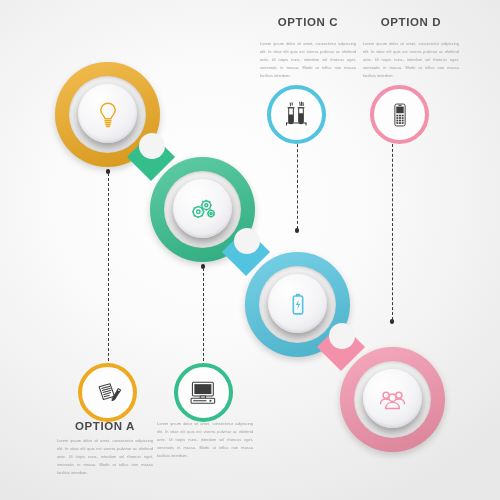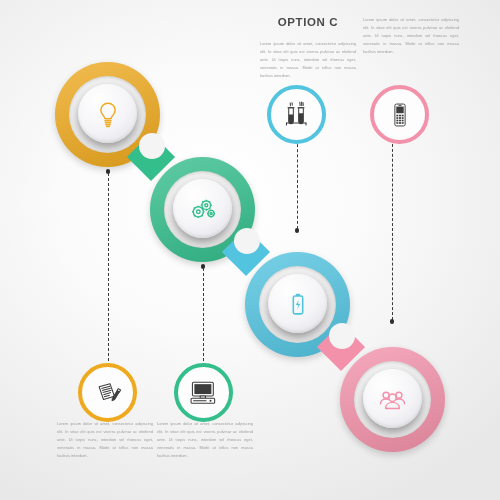--- a/index.html
+++ b/index.html
@@ -125,24 +125,26 @@
 <body>
 
 <div id="infographic">
 
   <div class="text-block tb-top" style="left:260px; top:16px;">
     <div class="opt-title">OPTION C</div>
     <p class="opt-body">Lorem ipsum dolor sit amet, consectetur adipiscing elit. In vitae elit quis est viverra pulvinar ac eleifend ante. Ut turpis nunc, interdum vel rhoncus eget, venenatis in massa. Morbi at tellus non massa facilisis interdum.</p>
   </div>
 
   <div class="text-block tb-top" style="left:363px; top:16px;">
+    <div class="opt-title">OPTION D</div>
     <p class="opt-body">Lorem ipsum dolor sit amet, consectetur adipiscing elit. In vitae elit quis est viverra pulvinar ac eleifend ante. Ut turpis nunc, interdum vel rhoncus eget, venenatis in massa. Morbi at tellus non massa facilisis interdum.</p>
   </div>
 
   <div class="text-block" style="left:57px; top:420px;">
+    <div class="opt-title">OPTION A</div>
     <p class="opt-body">Lorem ipsum dolor sit amet, consectetur adipiscing elit. In vitae elit quis est viverra pulvinar ac eleifend ante. Ut turpis nunc, interdum vel rhoncus eget, venenatis in massa. Morbi at tellus non massa facilisis interdum.</p>
   </div>
 
   <div class="text-block" style="left:157px; top:420px;">
     <p class="opt-body">Lorem ipsum dolor sit amet, consectetur adipiscing elit. In vitae elit quis est viverra pulvinar ac eleifend ante. Ut turpis nunc, interdum vel rhoncus eget, venenatis in massa. Morbi at tellus non massa facilisis interdum.</p>
   </div>
 
   <div class="dot" style="left:105.7px; top:169px;"></div>
   <div class="dash" style="left:107.5px; top:173px; height:188px;"></div>
 

